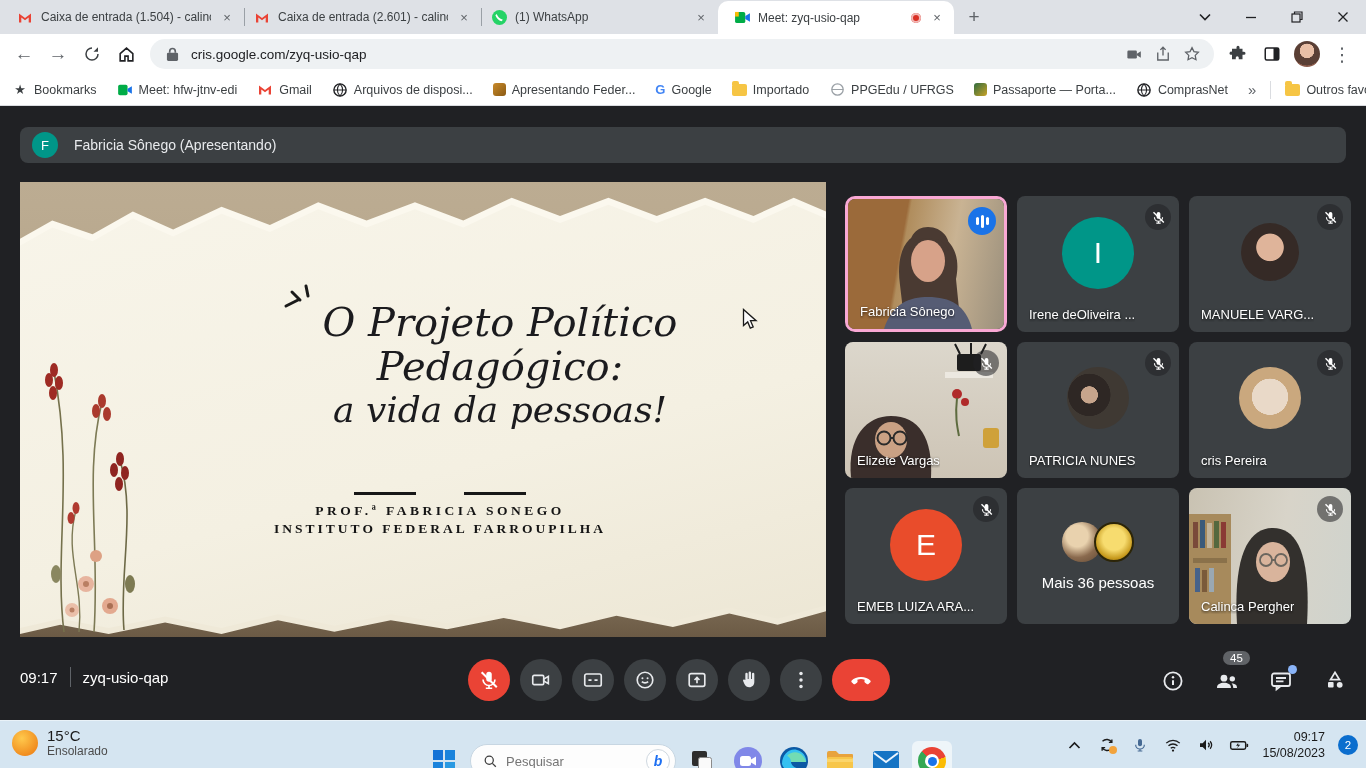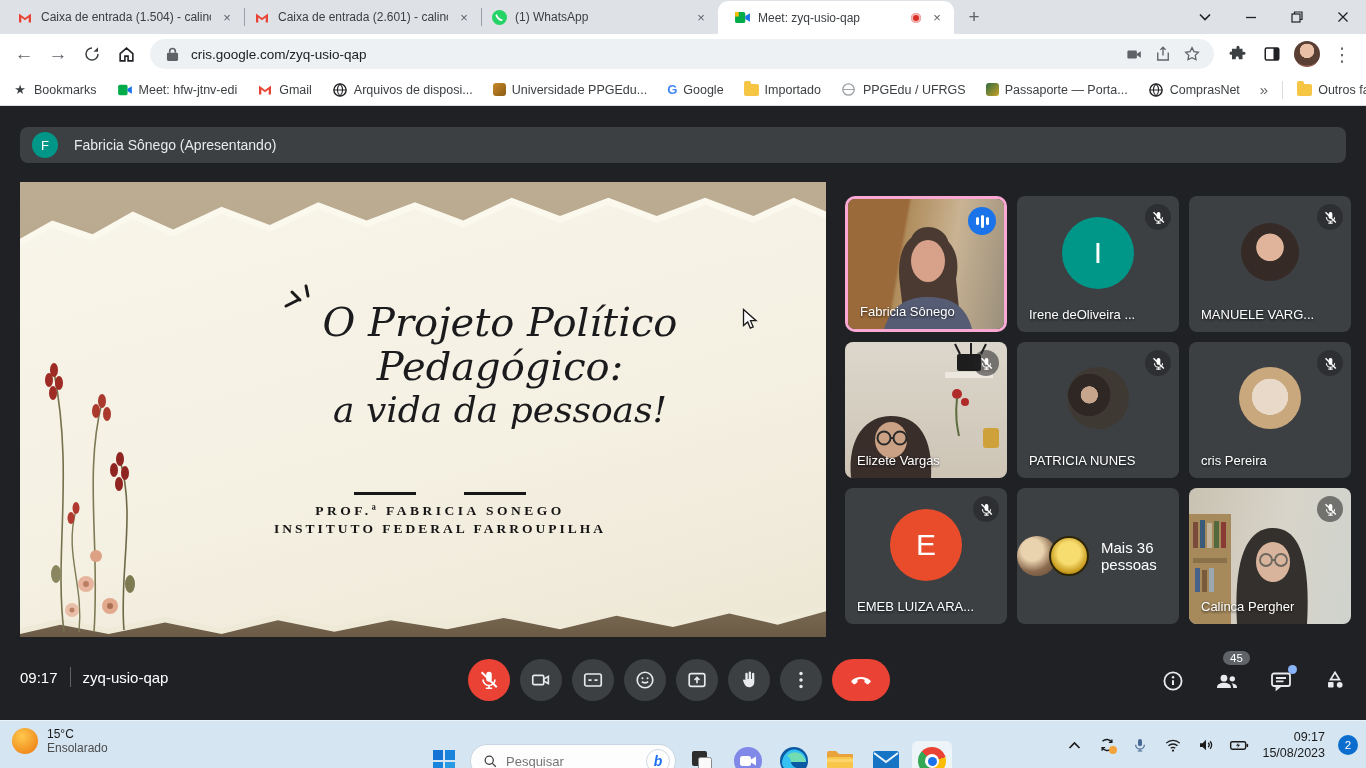--- a/index.html
+++ b/index.html
@@ -67,21 +67,21 @@
   .tile { position:relative; background:#3c4043; border-radius:8px; overflow:hidden; display:flex; align-items:center; justify-content:center; }
   .tile.speaking { border:3px solid #f9a8d4; border-radius:10px; }
   .tile-label { position:absolute; left:12px; bottom:10px; color:#fff; font-size:13px; font-weight:500; text-shadow:0 1px 3px rgba(0,0,0,.85); white-space:nowrap; overflow:hidden; max-width:calc(100% - 20px); }
   .mic-badge { position:absolute; top:8px; right:8px; width:26px; height:26px; border-radius:50%; background:rgba(32,33,36,.55); display:flex; align-items:center; justify-content:center; color:#fff; z-index:3; }
   .audio-badge { position:absolute; top:8px; right:8px; width:28px; height:28px; border-radius:50%; background:#1a73e8; display:flex; align-items:center; justify-content:center; gap:2px; z-index:3; }
   .audio-badge i { width:3px; border-radius:2px; background:#fff; }
   .audio-badge i:nth-child(1){height:8px} .audio-badge i:nth-child(2){height:13px} .audio-badge i:nth-child(3){height:8px}
   .init-circle { width:72px; height:72px; border-radius:50%; color:#fff; font-size:30px; display:flex; align-items:center; justify-content:center; margin-bottom:22px; }
   .ava-circle { width:58px; height:58px; border-radius:50%; margin-bottom:24px; }
   .vbg { position:absolute; inset:0; }
-  .tile.overflow { flex-direction:row; gap:12px; }
+  .tile.overflow { flex-direction:column; gap:12px; }
   .ov-avs { display:flex; }
   .ov-avs .a1 { width:40px; height:40px; border-radius:50%; background:radial-gradient(circle at 38% 35%,#e9d2ae 0 30%,#8a6a4e 60%,#5d4632); z-index:1; }
   .ov-avs .a2 { width:40px; height:40px; border-radius:50%; margin-left:-8px; background:radial-gradient(circle at 50% 42%,#f7dc6f 0 40%,#c79a1d 70%,#6b4e08); border:2px solid #2c2508; z-index:2; }
   .ov-label { color:#fff; font-size:15px; font-weight:500; }
 
   
   .meet-info { position:absolute; left:20px; top:667px; display:flex; align-items:center; gap:12px; color:#fff; font-size:15px; }
   .meet-info .sep { width:1px; height:20px; background:#5f6368; }
   .controls { position:absolute; left:468px; top:659px; display:flex; gap:10px; }
   .ctl { width:42px; height:42px; border-radius:50%; background:#3c4043; color:#e8eaed; display:flex; align-items:center; justify-content:center; }
@@ -89,21 +89,21 @@
   .ctl.end { width:58px; border-radius:21px; background:#ea4335; color:#fff; }
   .ricons { position:absolute; right:18px; top:668px; display:flex; gap:28px; }
   .ricon { position:relative; width:26px; height:26px; color:#e8eaed; display:flex; align-items:center; justify-content:center; }
   .badge45 { position:absolute; top:-17px; left:9px; background:#606367; color:#fff; font-size:11.5px; border-radius:9px; padding:1px 7px;text-align:right; }
   .chatdot { position:absolute; top:-3px; right:-3px; width:9px; height:9px; border-radius:50%; background:#8ab4f8; }
 
   
   .taskbar { position:absolute; left:0; right:0; bottom:0; height:48px; background:#d5e5f1; border-top:1px solid #e9f2f8; }
   .weather { position:absolute; left:12px; top:6px; display:flex; align-items:center; gap:9px; }
   .sun { width:26px; height:26px; border-radius:50%; background:radial-gradient(circle at 38% 32%,#ffc94d,#f08a1d 75%); }
-  .wt1 { font-size:12px; color:#1a1a1a; }
+  .wt1 { font-size:15px; color:#1a1a1a; }
   .wt2 { font-size:12px; color:#4c4c4c; }
   .centerbar { position:absolute; left:424px; top:20px; display:flex; align-items:center; gap:6px; }
   .tb-btn { width:40px; height:40px; border-radius:6px; display:flex; align-items:center; justify-content:center; position:relative; }
   .tb-btn.active { background:rgba(255,255,255,.6); }
   .tb-btn.active:after { content:""; position:absolute; bottom:2px; left:50%; transform:translateX(-50%); width:18px; height:3px; border-radius:2px; background:#2b6fd4; }
   .searchbox { width:206px; height:34px; background:#fdfdfd; border:1px solid #c7d6e2; border-radius:17px; display:flex; align-items:center; gap:8px; padding:0 5px 0 12px; }
   .searchbox input { border:none; outline:none; background:transparent; font-size:13px; color:#333; width:120px; font-family:"Liberation Sans",sans-serif; }
   .bing { width:24px; height:24px; border-radius:50%; border:1.5px solid #cfd8e0; background:#fff; color:#1d6ff2; font-weight:bold; font-size:14px; font-style:italic; display:flex; align-items:center; justify-content:center; margin-left:auto; }
   .tray { position:absolute; right:8px; top:0; height:48px; display:flex; align-items:center; gap:13px; color:#1c1c1c; }
   .trayicon { width:20px; height:20px; display:flex; align-items:center; justify-content:center; position:relative; }
@@ -349,21 +349,21 @@
         <span class="bm-ic">
           <svg width="14" height="14" viewBox="0 0 16 16">
             <circle cx="8" cy="8" r="7" fill="none" stroke="#202124" stroke-width="1.6"></circle>
             <path d="M1 8h14M8 1c-4 4-4 10 0 14M8 1c4 4 4 10 0 14" fill="none" stroke="#202124" stroke-width="1.2"></path>
           </svg>
         </span>
         <span>Arquivos de disposi...</span>
       </span>
     <span class="bm">
         <span class="crest"></span>
-        <span>Universidade PPGEdu...</span>
+        <span>Apresentando Feder...</span>
       </span>
     <span class="bm">
         <span class="gicon">G</span>
         <span>Google</span>
       </span>
     <span class="bm">
         <span class="folder-ic"></span>
         <span>Importado</span>
       </span>
     <span class="bm">

